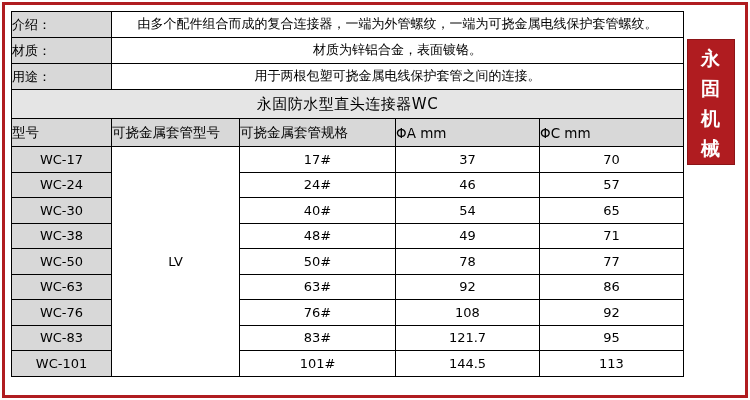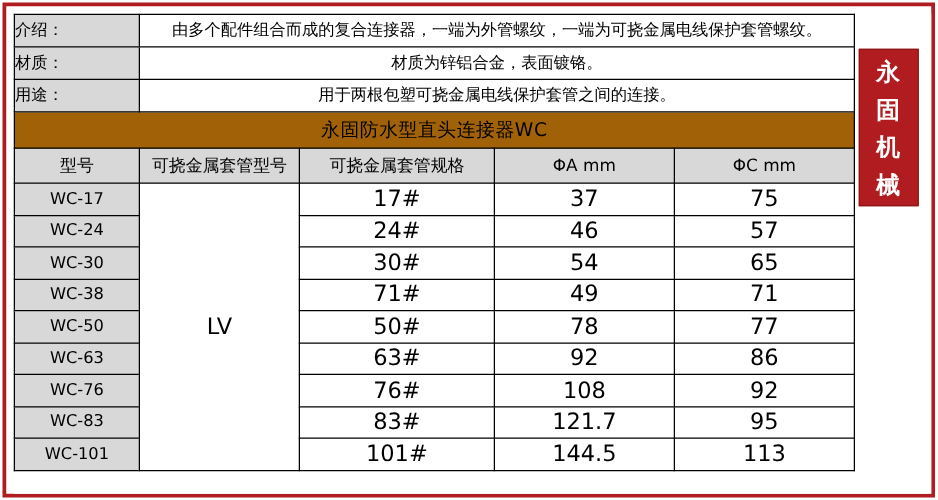--- a/index.html
+++ b/index.html
@@ -82,40 +82,39 @@
     height: 25px;
     line-height: 25px;
     padding: 0 4px;
     white-space: nowrap;
     font-family: Liberation Mono, monospace;
   }
 
   
   .title-row td {
     height: 28px;
-    background: #a16207;
+    background: #e5e5e5;
     text-align: center;
     font-size: 15px;
     font-weight: bold;
     letter-spacing: 0.5px;
   }
 
   
   .spec-head td {
     height: 27px;
     background: #d8d8d8;
-    text-align: center;
     font-size: 13.5px;
     font-weight: bold;
   }
 
   .spec-row td {
     height: 24.5px;
     text-align: center;
-    font-size: 18px;
+    font-size: 13px;
     background: #ffffff;
   }
   .spec-row td.model {
     background: #d8d8d8;
     font-weight: normal;
     font-size: 13px;
   }
   .lv-cell {
     background: #d8d8d8;
     text-align: center;
@@ -187,37 +186,37 @@
               <td>可挠金属套管规格</td>
               <td>ΦA mm</td>
               <td>ΦC mm</td>
             </tr>
 
             <tr class="spec-row">
               <td class="model">WC-17</td>
               <td class="lv-cell" rowspan="9">LV</td>
               <td>17#</td>
               <td>37</td>
-              <td>75</td>
+              <td>70</td>
             </tr>
             <tr class="spec-row">
               <td class="model">WC-24</td>
               <td>24#</td>
               <td>46</td>
               <td>57</td>
             </tr>
             <tr class="spec-row">
               <td class="model">WC-30</td>
-              <td>30#</td>
+              <td>40#</td>
               <td>54</td>
               <td>65</td>
             </tr>
             <tr class="spec-row">
               <td class="model">WC-38</td>
-              <td>71#</td>
+              <td>48#</td>
               <td>49</td>
               <td>71</td>
             </tr>
             <tr class="spec-row">
               <td class="model">WC-50</td>
               <td>50#</td>
               <td>78</td>
               <td>77</td>
             </tr>
             <tr class="spec-row">

